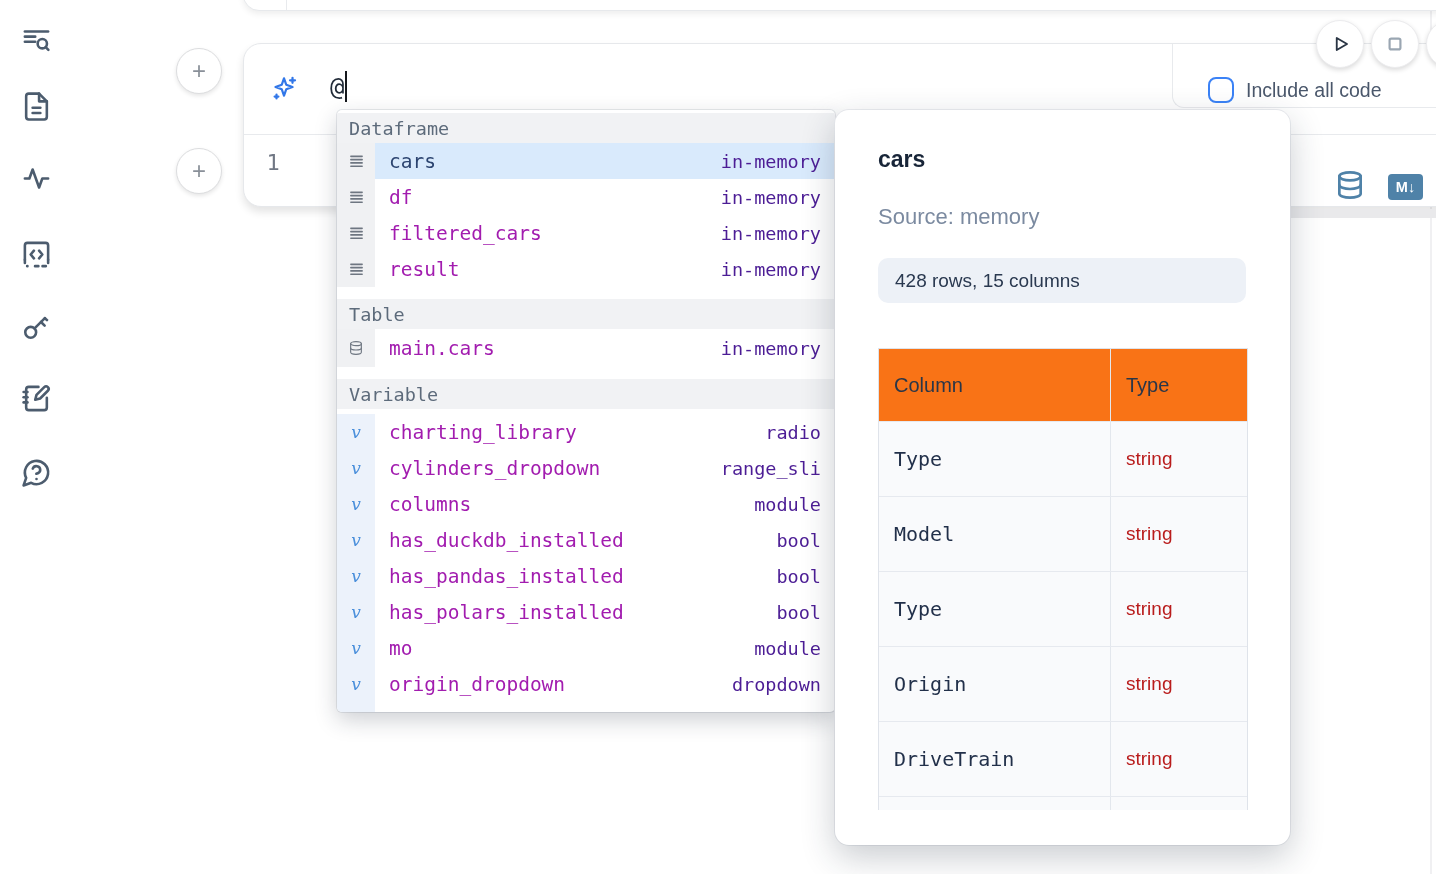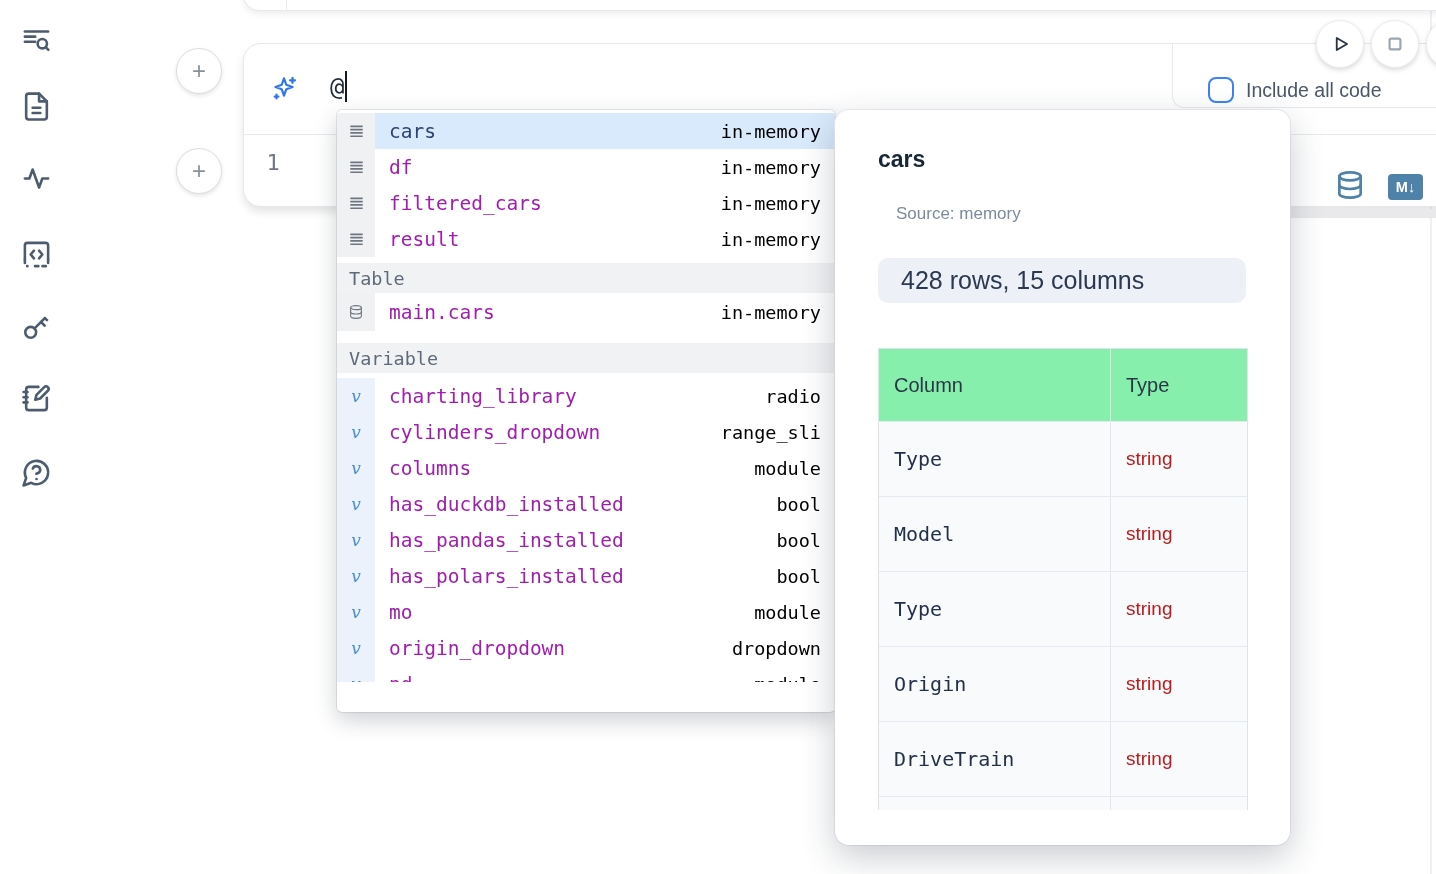--- a/index.html
+++ b/index.html
@@ -57,47 +57,47 @@
   .ai-card{position:absolute;left:1240px;top:292px;width:127px;height:71px;background:#fff;
     border:1px solid #e7e9ec;border-radius:12px;box-shadow:0 2px 6px rgba(0,0,0,.07);z-index:10;cursor:pointer;}
   .ai-stroke{position:absolute;left:51px;top:25px;width:4px;height:21px;background:#3a4454;}
   .ai-text{position:absolute;left:61px;top:22px;font-weight:700;font-size:22px;color:#3a4454;}
 
   
   .ac{position:absolute;left:337px;top:110px;width:498px;height:602px;background:#fff;border-radius:5px;
     box-shadow:0 8px 22px rgba(30,40,60,.22),0 0 0 1px #e8eaed;z-index:20;overflow:hidden;
     padding-top:3px;box-sizing:border-box;font-family:"DejaVu Sans Mono","Liberation Mono",monospace;}
   .ac-h{height:30px;background:#f1f2f4;color:#5d6b7b;font-size:18.5px;display:flex;align-items:center;padding-left:12px;}
-  .ac-h.sec-table{margin-top:6px;}
+  .ac-h.sec-table{margin-top:12px;}
   .ac-h.sec-variable{margin-top:12px;margin-bottom:5px;}
   .ac-row{display:flex;height:36px;align-items:stretch;cursor:pointer;}
   .ac-row.h38{height:38px;}
   .ac-ic{width:38px;flex:none;background:#f0f1f3;display:flex;align-items:center;justify-content:center;}
   .ac-ic svg{stroke:#6e7681;fill:none;stroke-width:1.7;stroke-linecap:round;}
   .ac-row.vrow .ac-ic{background:#ecf2fb;}
   .v-glyph{font-family:"DejaVu Serif",serif;font-style:italic;font-size:17px;color:#4a8fdb;}
   .ac-main{flex:1;display:flex;align-items:center;padding:0 14px;min-width:0;overflow:hidden;}
   .ac-row.sel .ac-main{background:#d9eafc;}
   .ac-name{font-size:19.5px;color:#a21caf;white-space:pre;}
   .ac-row.sel .ac-name{color:#2c4470;}
-  .ac-type{margin-left:auto;font-size:18.5px;color:#000000;white-space:pre;padding-left:10px;}
+  .ac-type{margin-left:auto;font-size:18.5px;color:#4c1d95;white-space:pre;padding-left:10px;}
   .ac-row.partial{height:16px;overflow:hidden;}
   .ac-row.partial .ac-ic,.ac-row.partial .ac-main{min-height:36px;}
 
   
   .pv{position:absolute;left:835px;top:110px;width:455px;height:735px;background:#fff;border-radius:14px;
     box-shadow:0 12px 34px rgba(30,40,60,.24),0 0 0 1px #edeff2;z-index:30;}
   .pv-title{position:absolute;left:43px;top:36px;font-weight:700;font-size:23px;color:#182538;}
-  .pv-src{position:absolute;left:61px;top:94px;font-size:17px;color:#7b8aa0;}
+  .pv-src{position:absolute;left:43px;top:94px;font-size:22px;color:#7b8aa0;}
   .pv-badge{position:absolute;left:43px;top:148px;width:368px;height:45px;background:#edf1f7;border-radius:10px;
-    line-height:45px;padding-left:23px;font-size:25px;color:#2a3950;box-sizing:border-box;}
+    line-height:45px;padding-left:17px;font-size:19px;color:#2a3950;box-sizing:border-box;}
   .pv-twrap{position:absolute;left:43px;top:238px;width:372px;height:462px;overflow:hidden;}
   .pt{width:368px;border:1px solid #dfe3ea;box-sizing:content-box;}
   .pt-row{display:flex;height:74px;background:#f9fafc;border-top:1px solid #e6e9ef;}
-  .pt-row.head{height:72px;background:#86efac;border-top:none;}
+  .pt-row.head{height:72px;background:#f97316;border-top:none;}
   .pt-c1{width:231px;flex:none;display:flex;align-items:center;padding-left:15px;box-sizing:border-box;
     font-family:"DejaVu Sans Mono","Liberation Mono",monospace;font-size:20px;color:#22304a;}
   .pt-c2{flex:1;border-left:1px solid #e3e7ed;display:flex;align-items:center;padding-left:15px;
     font-size:19px;color:#b91c1c;}
   .pt-row.head .pt-c1{font-family:"Liberation Sans",sans-serif;font-size:20px;color:#2a3648;}
   .pt-row.head .pt-c2{font-size:20px;color:#2a3648;}
 </style>
 </head>
 <body>
 
@@ -211,20 +211,21 @@
     <svg viewBox="0 0 24 24" width="26" height="26">
         <rect x="7" y="7" width="10" height="10" rx="1.6" stroke="#9aa6b2" stroke-width="2"></rect>
       </svg>
   </div>
   <div class="circ" style="left:1426px"></div>
 
   <div class="band"></div>
 
 
   <div class="ac" id="ac-list">
+      <div class="ac-h sec-dataframe">Dataframe</div>
       <div class="ac-row sel">
         <div class="ac-ic">
           <svg viewBox="0 0 16 16" width="15" height="15">
             <path d="M2 2.5h12M2 6h12M2 9.5h12M2 13h12"></path>
           </svg>
         </div>
         <div class="ac-main">
           <span class="ac-name">cars</span>
           <span class="ac-type">in-memory</span>
         </div>

